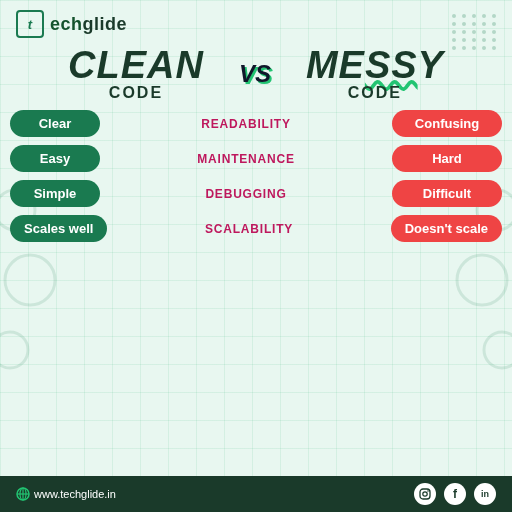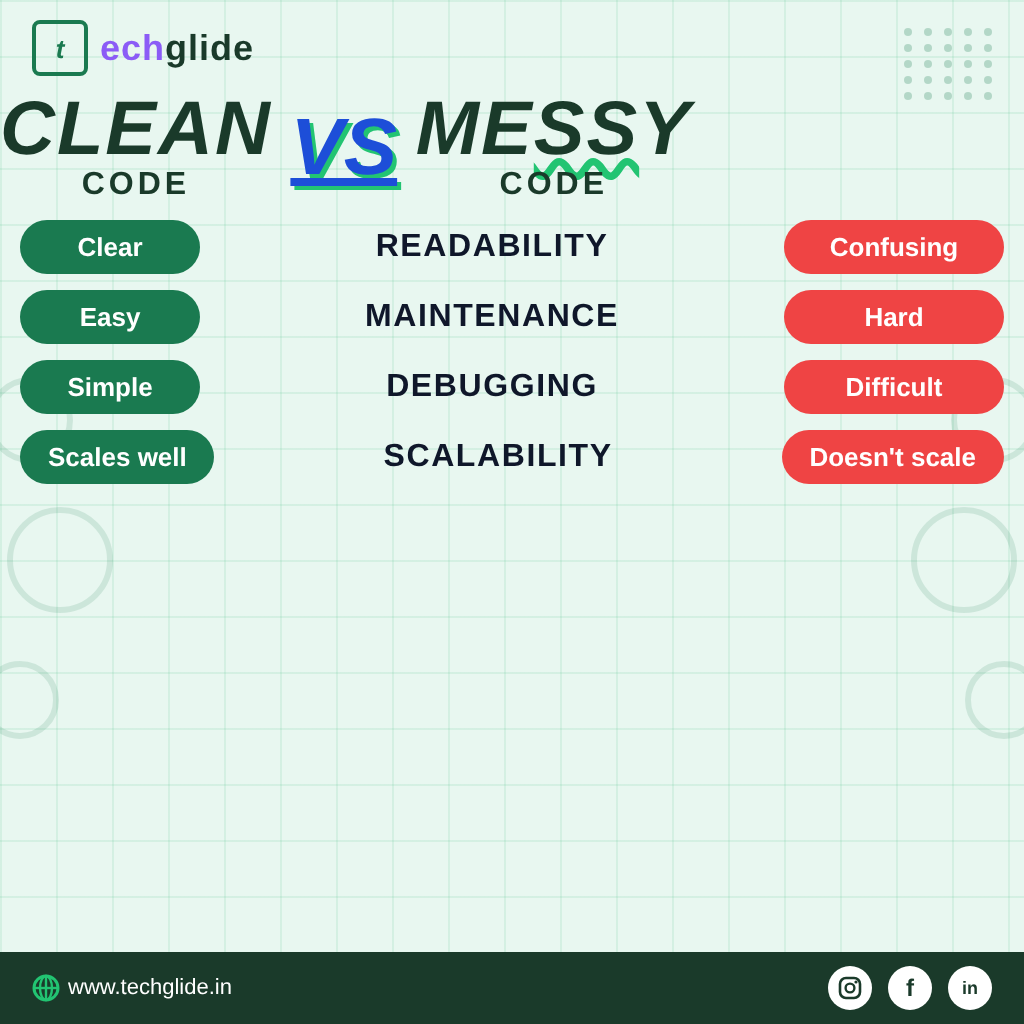--- a/index.html
+++ b/index.html
@@ -55,29 +55,30 @@
     }
 
     .logo-text {
       font-size: 18px;
       font-weight: 700;
       color: #1a3a2a;
       letter-spacing: 0.5px;
     }
 
     .logo-text span {
-      color: #8b5cf6;
+      color: #14532d;
     }
 
     
     .title-section {
       display: flex;
       align-items: center;
+      justify-content: center;
       padding: 4px 0 8px 0;
-      gap: 8px;
+      gap: 23px;
     }
 
     .title-clean {
       text-align: center;
     }
 
     .title-clean .big {
       font-size: 38px;
       font-weight: 900;
       color: #1a3a2a;
@@ -97,28 +98,27 @@
       width: 56px;
       height: 56px;
       display: flex;
       align-items: center;
       justify-content: center;
       position: relative;
       flex-shrink: 0;
     }
 
     .vs-text {
-      font-size: 40px;
+      font-size: 24px;
       font-weight: 900;
-      color: #1d4ed8;
+      color: #0f172a;
       font-style: italic;
       position: relative;
       z-index: 2;
       text-shadow: 2px 2px 0 #22c472;
-      text-decoration: underline;
     }
 
     .title-messy {
       text-align: center;
     }
 
     .title-messy .big {
       font-size: 38px;
       font-weight: 700;
       color: #1a3a2a;
@@ -155,23 +155,23 @@
       border-radius: 20px;
       padding: 6px 14px;
       font-size: 13px;
       font-weight: 700;
       min-width: 90px;
       text-align: center;
       flex-shrink: 0;
     }
 
     .category-label {
-      font-size: 16px;
+      font-size: 12px;
       font-weight: 900;
-      color: #0f172a;
+      color: #be185d;
       letter-spacing: 0.8px;
       text-align: center;
       flex: 1;
       text-transform: uppercase;
     }
 
     .right-badge {
       background-color: #ef4444;
       color: #fff;
       border-radius: 20px;

